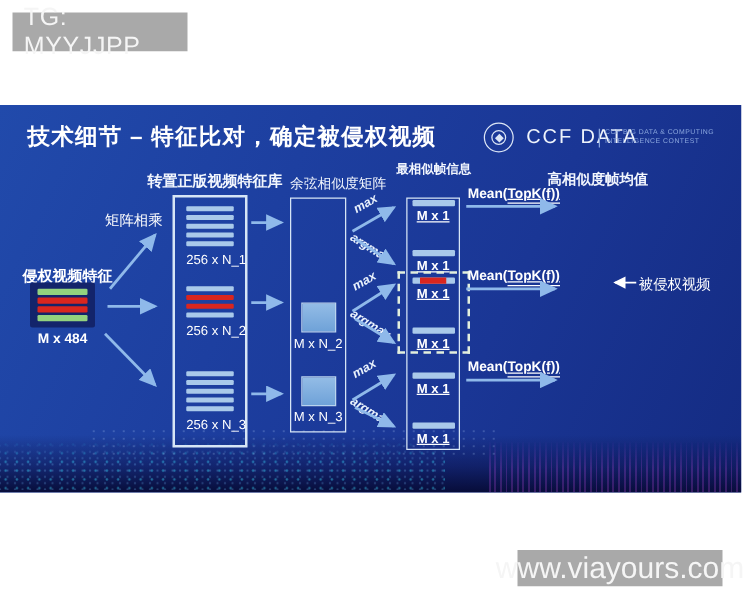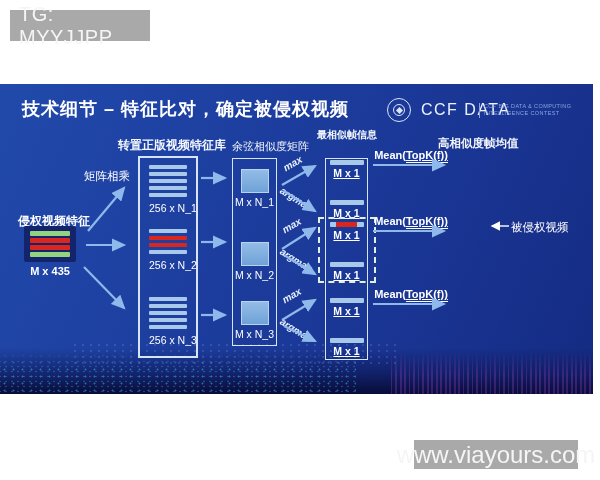--- a/index.html
+++ b/index.html
@@ -141,21 +141,21 @@
 
     <div class="lbl-multiply">矩阵相乘</div>
     <div class="lbl-feature">侵权视频特征</div>
 
     <div class="feat-panel">
         <span class="bar" style="background: rgb(147, 210, 126);"></span>
         <span class="bar" style="background: rgb(217, 38, 31);"></span>
         <span class="bar" style="background: rgb(217, 38, 31);"></span>
         <span class="bar" style="background: rgb(147, 210, 126);"></span>
       </div>
-    <div class="lbl-featdim">M x 435</div>
+    <div class="lbl-featdim">M x 484</div>
 
     <div class="box lib-box">
       <div class="lib-group lib-g1">
         <span class="lib-bars">
             <span class="bar" style="background: rgb(169, 201, 234);"></span>
             <span class="bar" style="background: rgb(169, 201, 234);"></span>
             <span class="bar" style="background: rgb(169, 201, 234);"></span>
             <span class="bar" style="background: rgb(169, 201, 234);"></span>
             <span class="bar" style="background: rgb(169, 201, 234);"></span>
           </span>
@@ -176,24 +176,20 @@
             <span class="bar" style="background: rgb(169, 201, 234);"></span>
             <span class="bar" style="background: rgb(169, 201, 234);"></span>
             <span class="bar" style="background: rgb(169, 201, 234);"></span>
             <span class="bar" style="background: rgb(169, 201, 234);"></span>
           </span>
         <span class="lib-dim">256 x N_3</span>
       </div>
     </div>
 
     <div class="box cos-box">
-      <div class="cos-item cos-i1">
-        <span class="cos-sq"></span>
-        <span class="cos-dim">M x N_1</span>
-      </div>
       <div class="cos-item cos-i2">
         <span class="cos-sq"></span>
         <span class="cos-dim">M x N_2</span>
       </div>
       <div class="cos-item cos-i3">
         <span class="cos-sq"></span>
         <span class="cos-dim">M x N_3</span>
       </div>
     </div>
 

